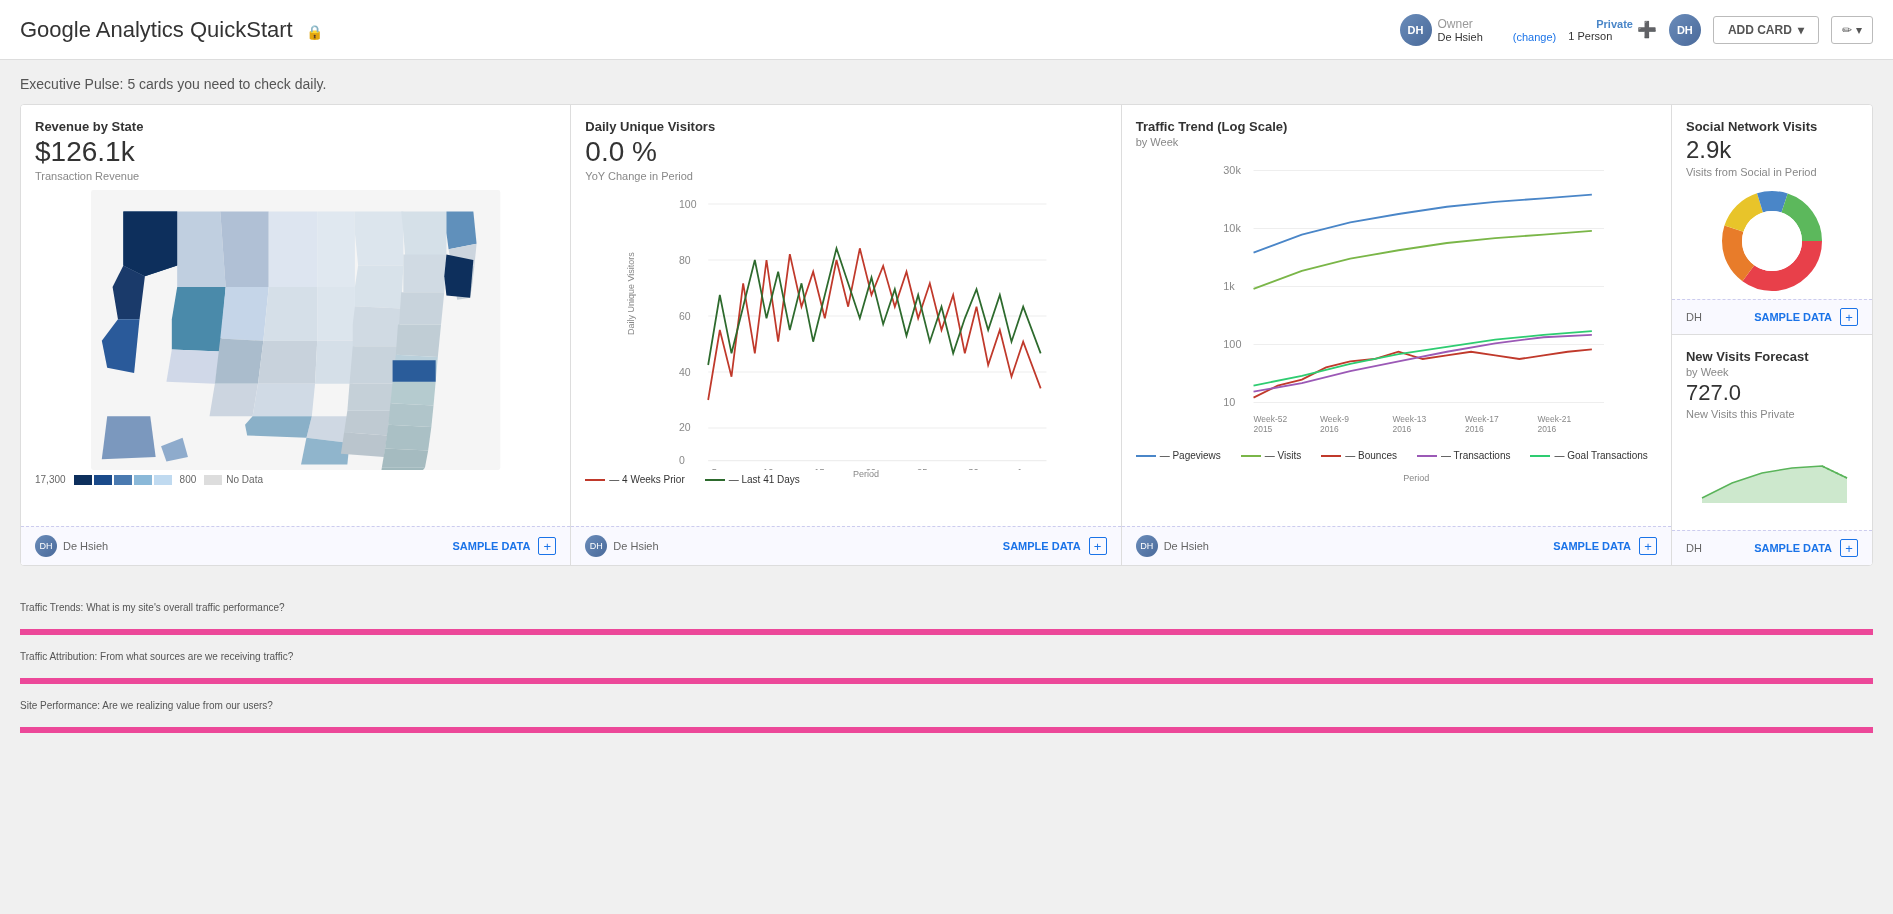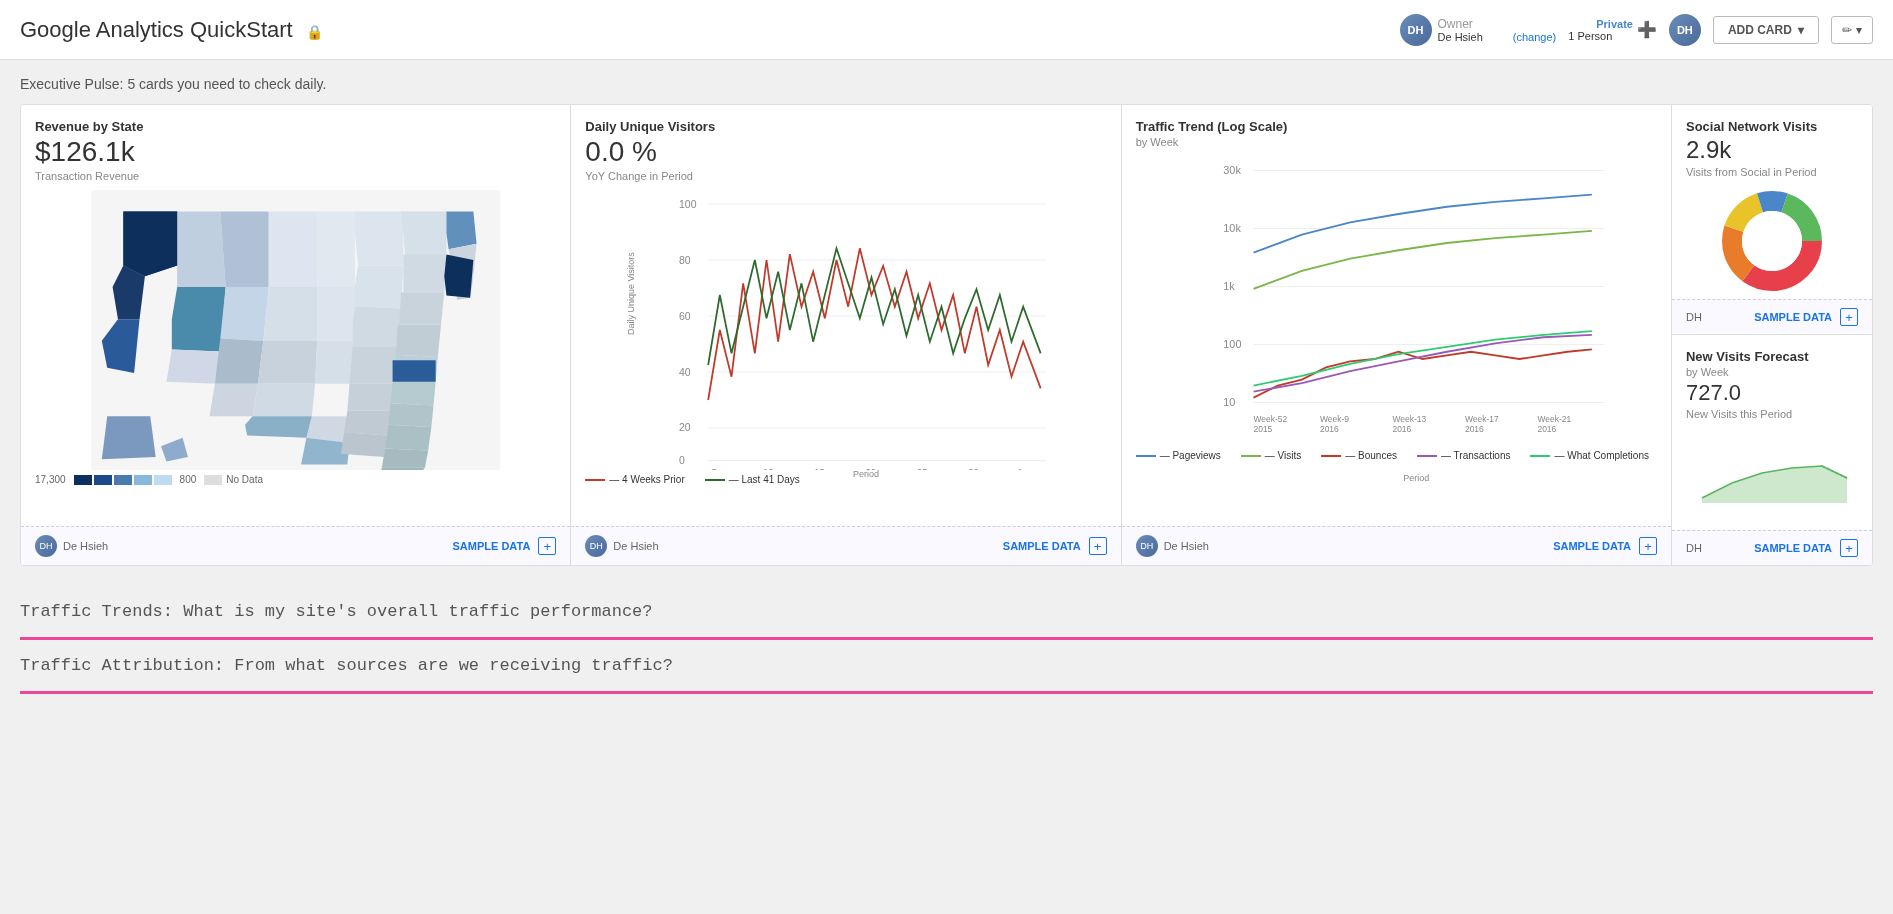--- a/index.html
+++ b/index.html
@@ -247,25 +247,24 @@
       display: flex;
       justify-content: center;
       margin-top: 8px;
       margin-bottom: 8px;
     }
     
     .section-questions {
       margin-top: 8px;
     }
     .question-item {
-      font-size: 17px;
+      font-size: 10px;
       color: #555;
       padding: 16px 0;
-      border-bottom: 3px solid #ec4899;
-      font-family: Liberation Mono, monospace;
+      border-bottom: 6px solid #ec4899;
     }
     
     .right-card-col {
       flex: 0 0 190px;
       display: flex;
       flex-direction: column;
       border-right: none;
     }
     .right-card-top {
       flex: 1;
@@ -555,21 +554,21 @@
         <div class="legend-item">
           <div class="legend-line" style="background:#c0392b;"></div>
           <span>— Bounces</span>
         </div>
         <div class="legend-item">
           <div class="legend-line" style="background:#9b59b6;"></div>
           <span>— Transactions</span>
         </div>
         <div class="legend-item">
           <div class="legend-line" style="background:#2ecc71;"></div>
-          <span>— What Completions</span>
+          <span>— Goal Transactions</span>
         </div>
       </div>
 
       <div class="card-footer">
         <div class="footer-left">
           <div class="avatar-sm">DH</div>
           <span>De Hsieh</span>
         </div>
         <div class="footer-right">
           <span class="sample-data-link">SAMPLE DATA</span>
@@ -605,21 +604,21 @@
             <span class="sample-data-link">SAMPLE DATA</span>
             <div class="plus-icon">+</div>
           </div>
         </div>
       </div>
 
       <div class="right-card-bottom">
         <div class="card-title">New Visits Forecast</div>
         <div class="card-desc" style="margin-bottom:2px;">by Week</div>
         <div class="card-value" style="font-size:22px;">727.0</div>
-        <div class="card-desc">New Visits this Period</div>
+        <div class="card-desc">New Visits this Private</div>
 
         <div style="margin-top:8px;">
           <svg viewBox="0 0 160 80" width="100%" height="80">
 
             <polygon points="10,70 40,55 70,45 100,40 130,38 155,50 155,75 10,75" fill="rgba(90,180,90,0.3)"></polygon>
 
             <polyline points="10,70 40,55 70,45 100,40 130,38 155,50" fill="none" stroke="#5ab45a" stroke-width="1.5"></polyline>
 
             <polyline points="130,38 155,50" fill="none" stroke="#5ab45a" stroke-width="1.5" stroke-dasharray="3,2"></polyline>
           </svg>
@@ -635,15 +634,16 @@
           </div>
         </div>
       </div>
     </div>
 
   </div>
 
   <div class="section-questions">
     <div class="question-item">Traffic Trends: What is my site's overall traffic performance?</div>
     <div class="question-item">Traffic Attribution: From what sources are we receiving traffic?</div>
+    <div class="question-item">Site Performance: Are we realizing value from our users?</div>
   </div>
 
 </div>
 
 </body></html>

